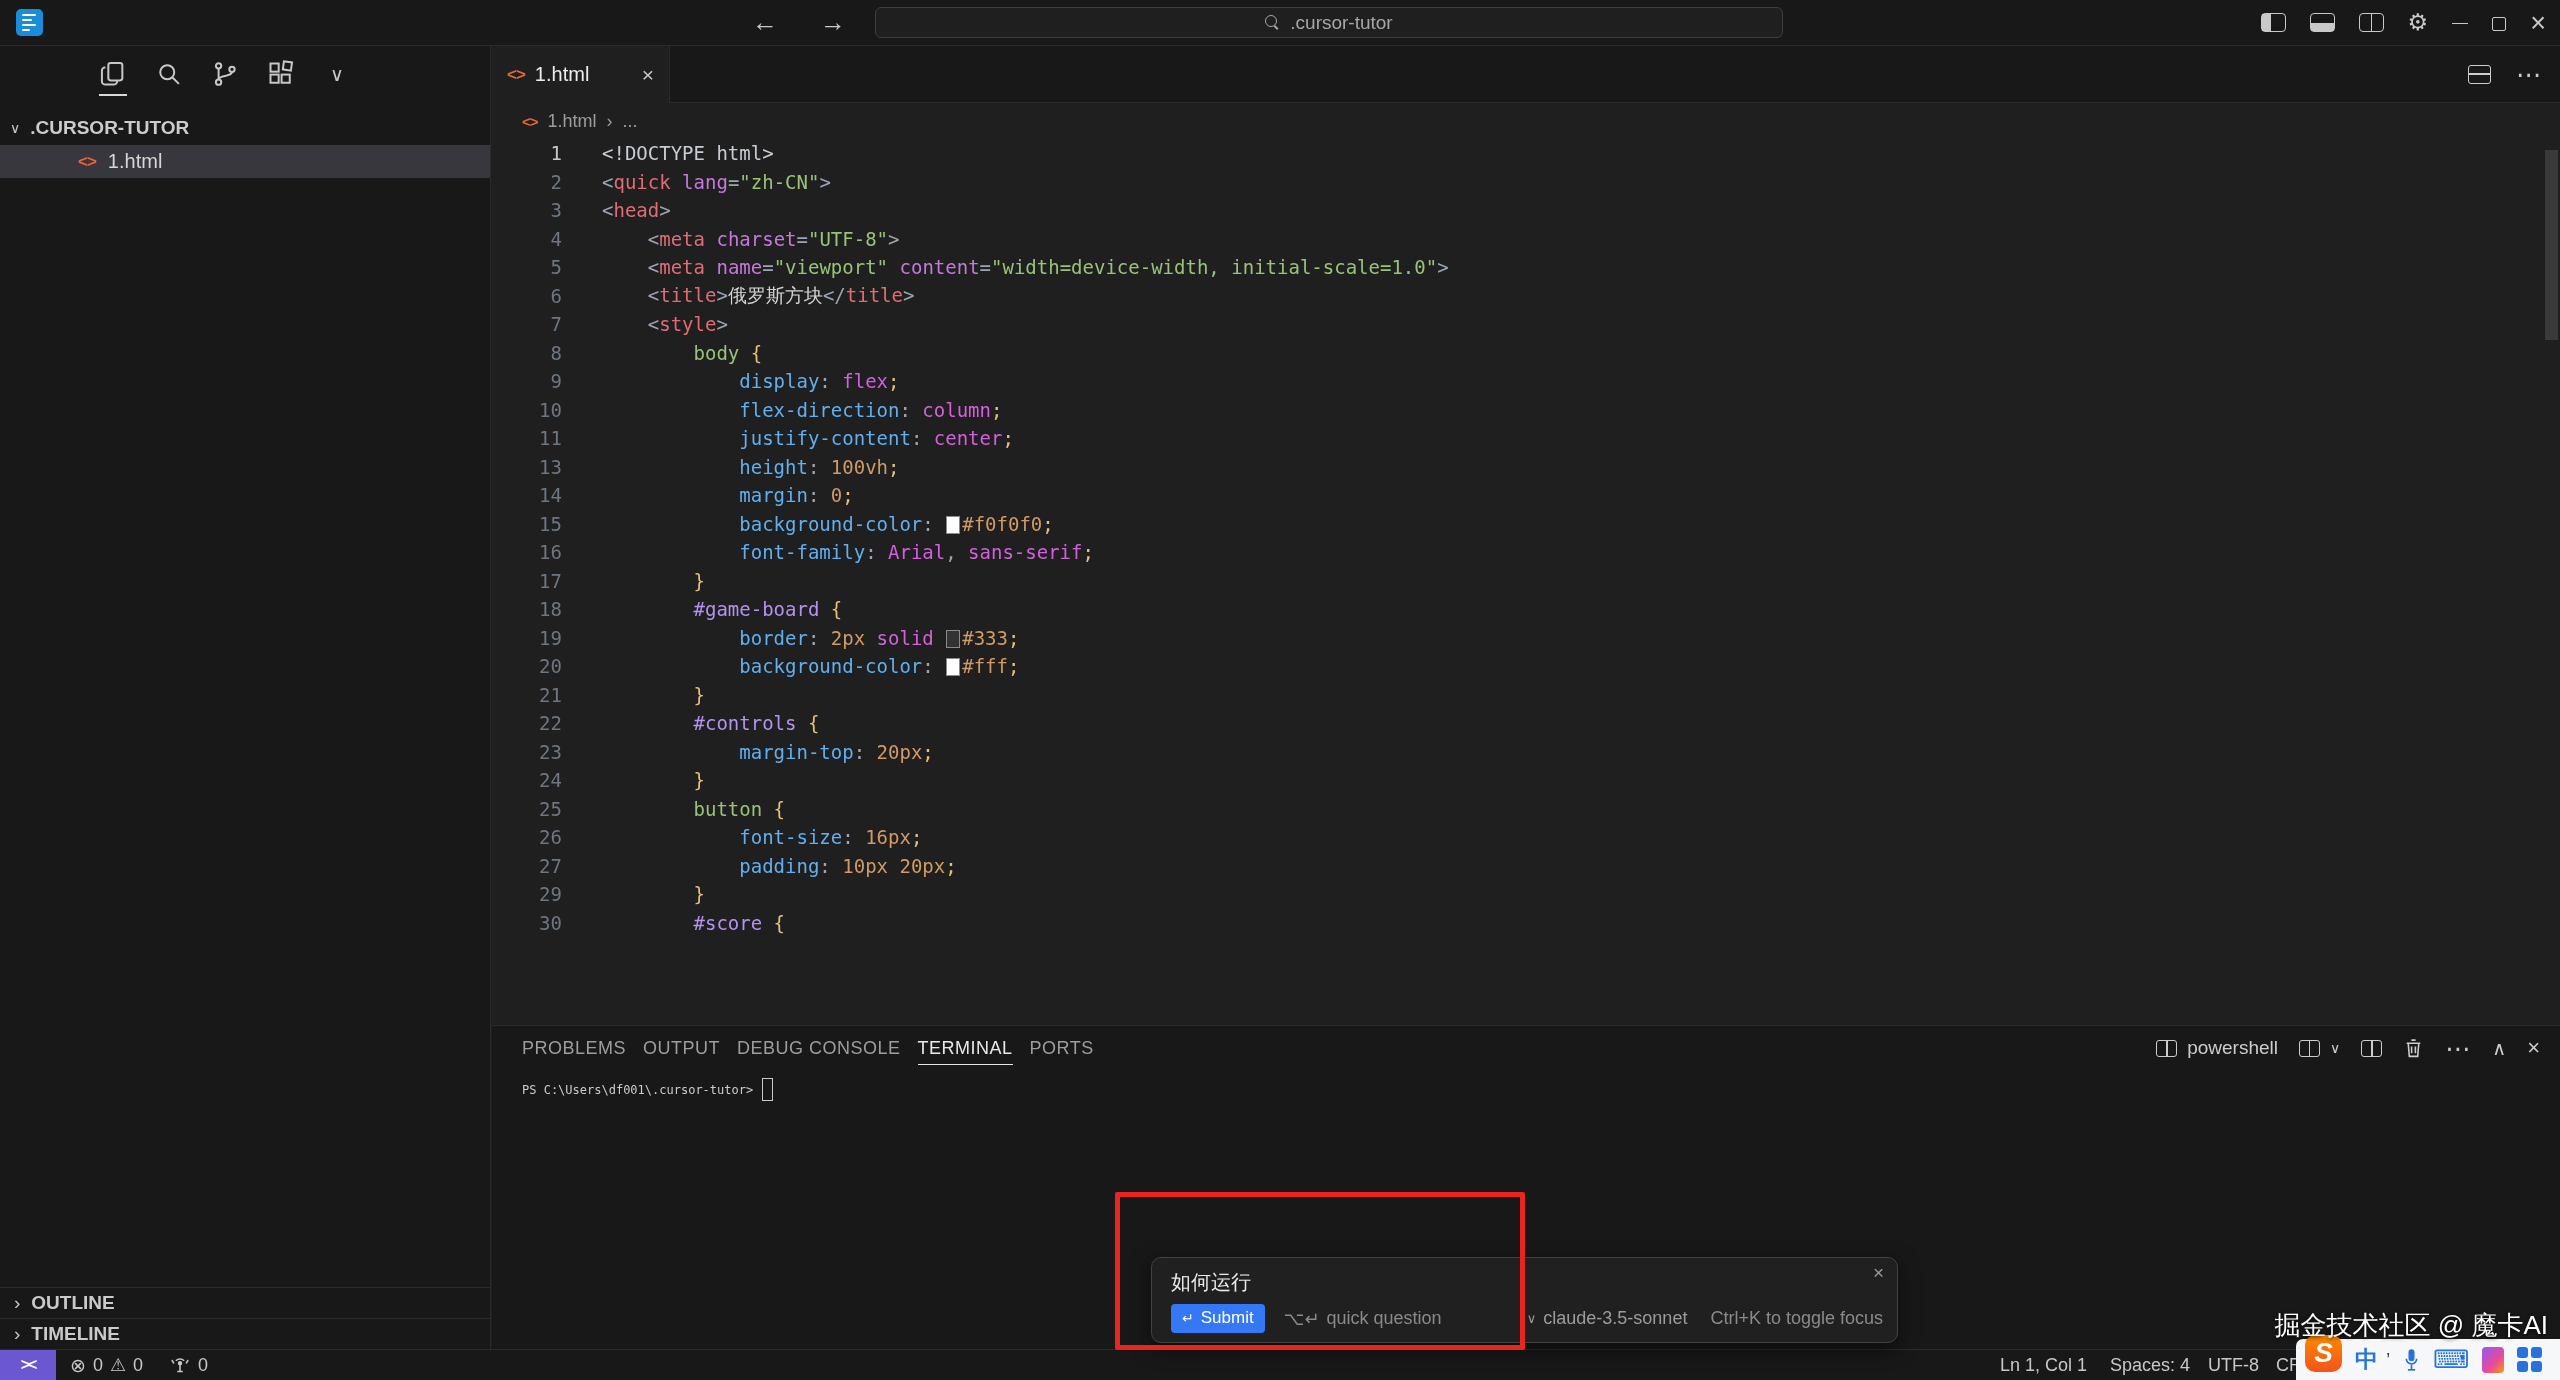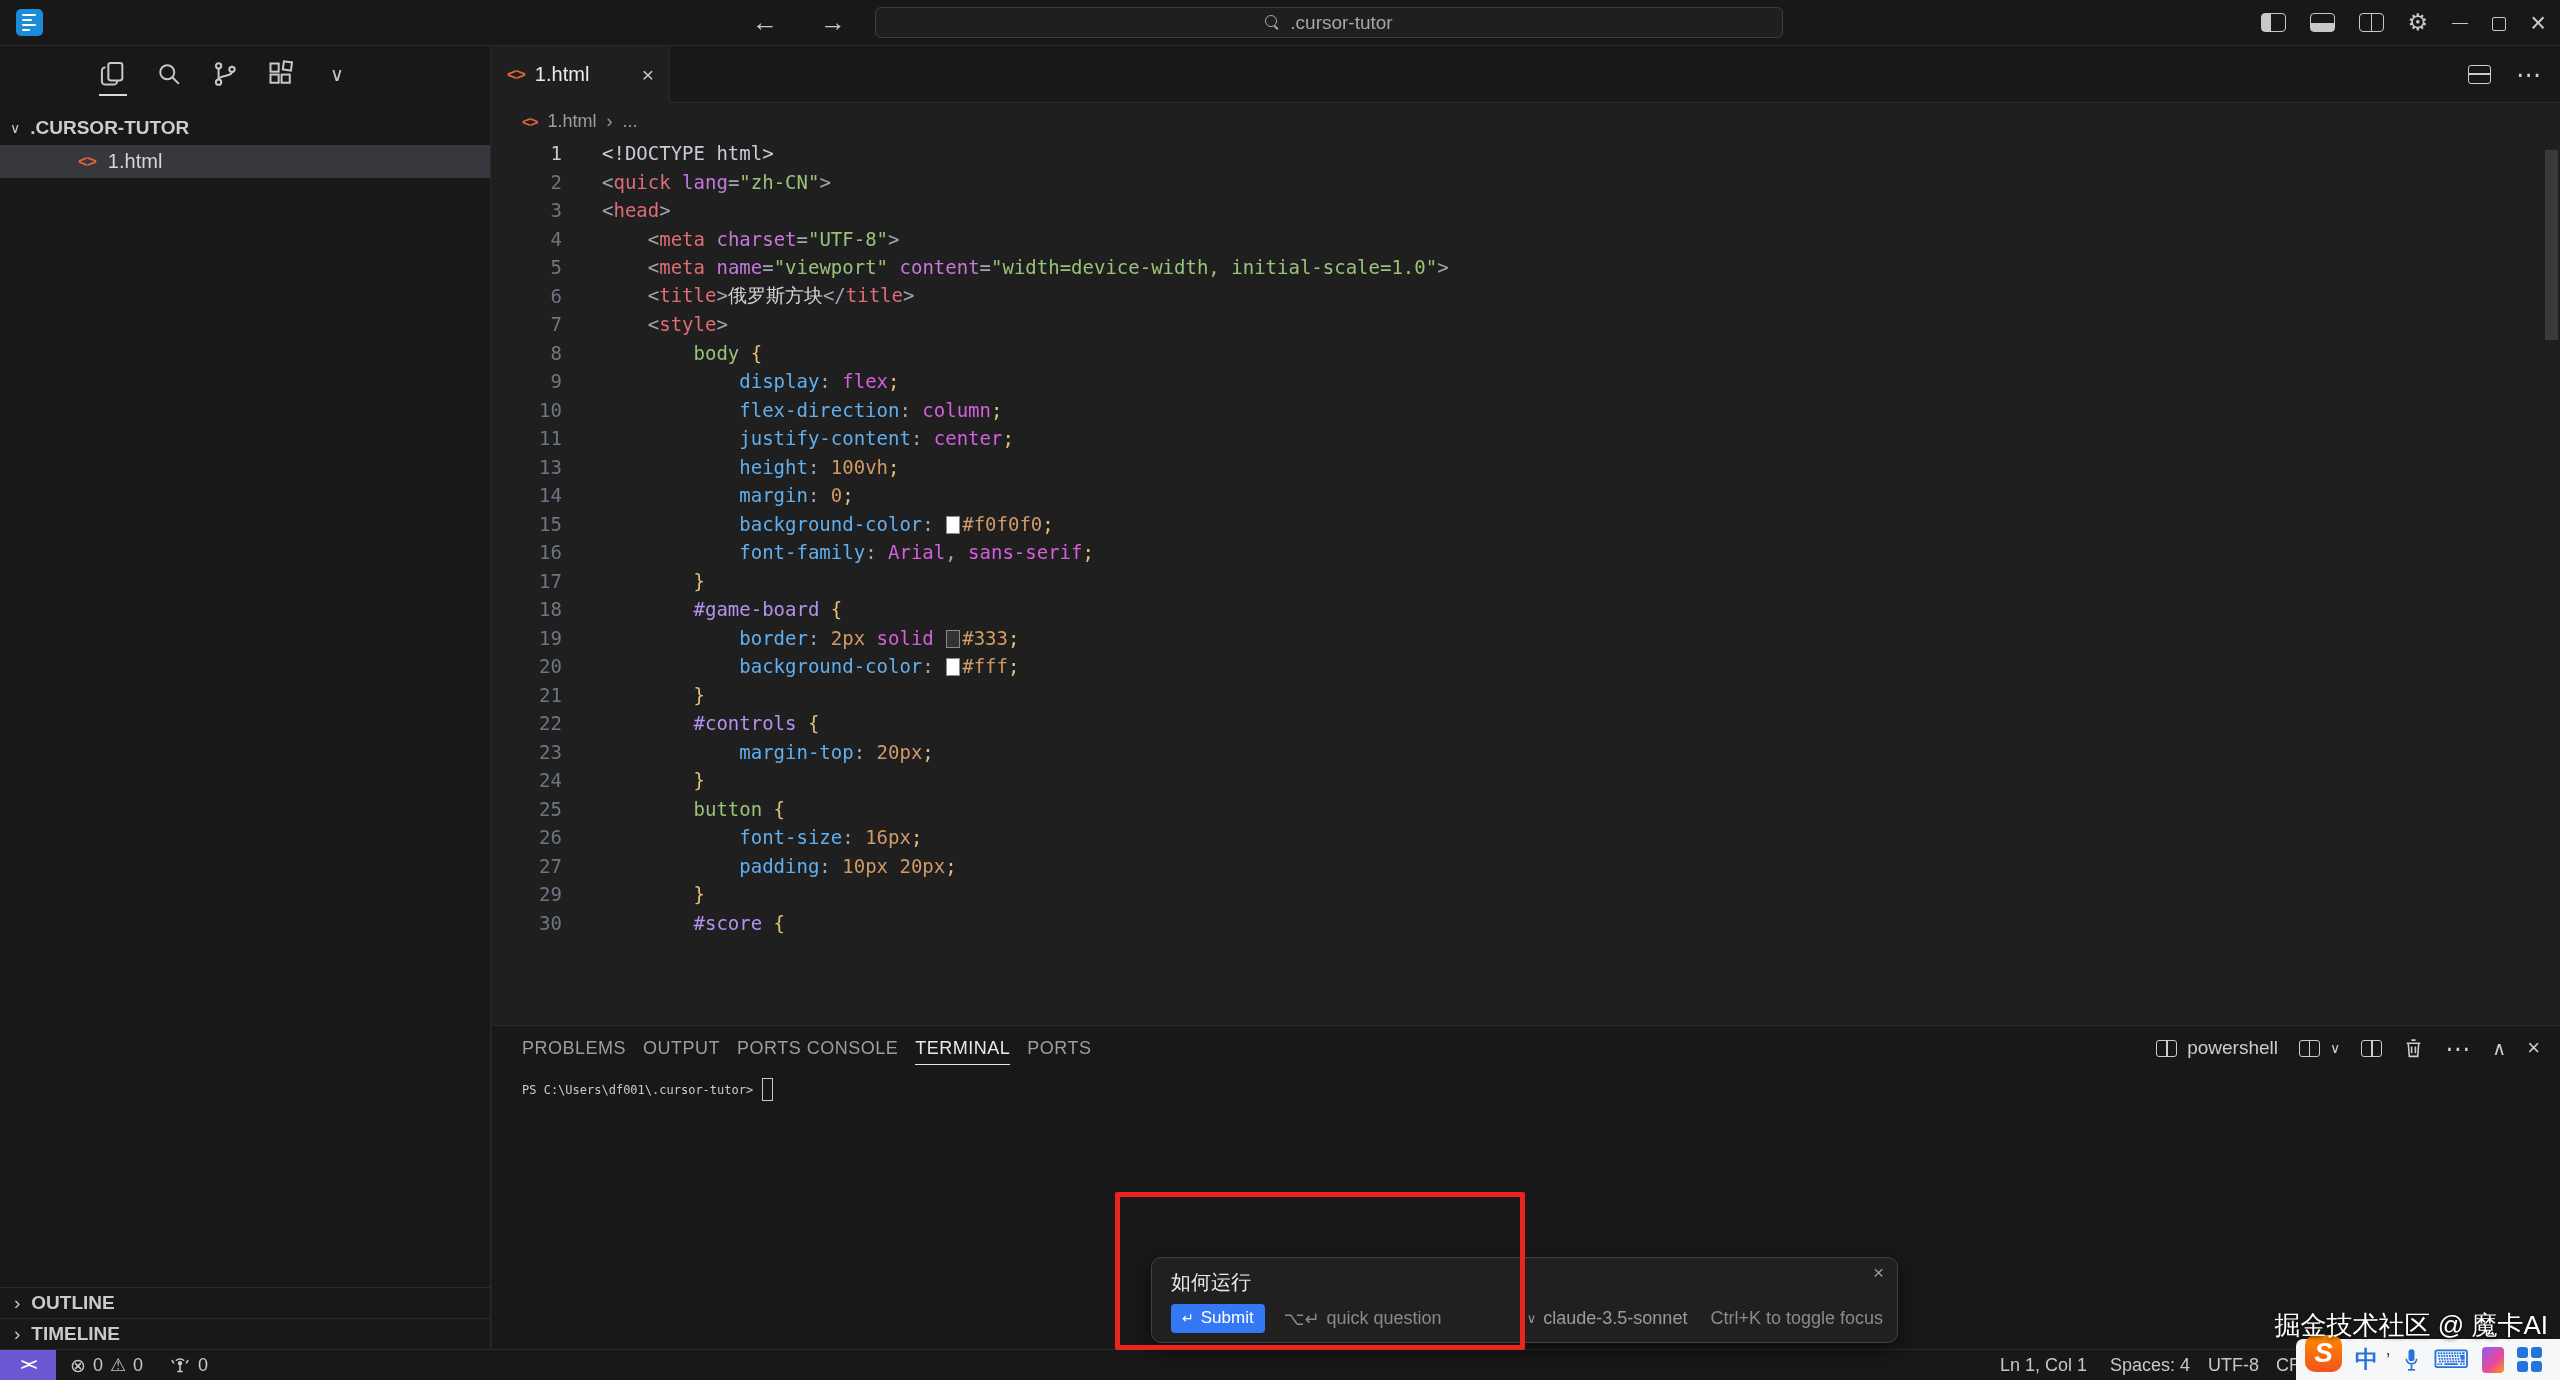--- a/index.html
+++ b/index.html
@@ -252,21 +252,21 @@
           <div class="code-line"><span class="ln">30</span><span class="lt"><span class="tk-txt">        </span><span class="tk-id">#score</span><span class="tk-brace"> {</span></span></div>
         </div>
     </div>
     <div class="scrollbar-thumb"></div>
   </div>
 
   <div class="panel">
     <div class="panel-tabs">
         <span class="panel-tab">PROBLEMS</span>
         <span class="panel-tab">OUTPUT</span>
-        <span class="panel-tab">PORTS CONSOLE</span>
+        <span class="panel-tab">DEBUG CONSOLE</span>
         <span class="panel-tab active">TERMINAL</span>
         <span class="panel-tab">PORTS</span>
       </div>
     <div class="panel-actions">
       <div class="shell-group">
         <div class="sq-v"></div>
         <span>powershell</span>
       </div>
       <div class="shell-group">
         <div class="sq-v"></div>

